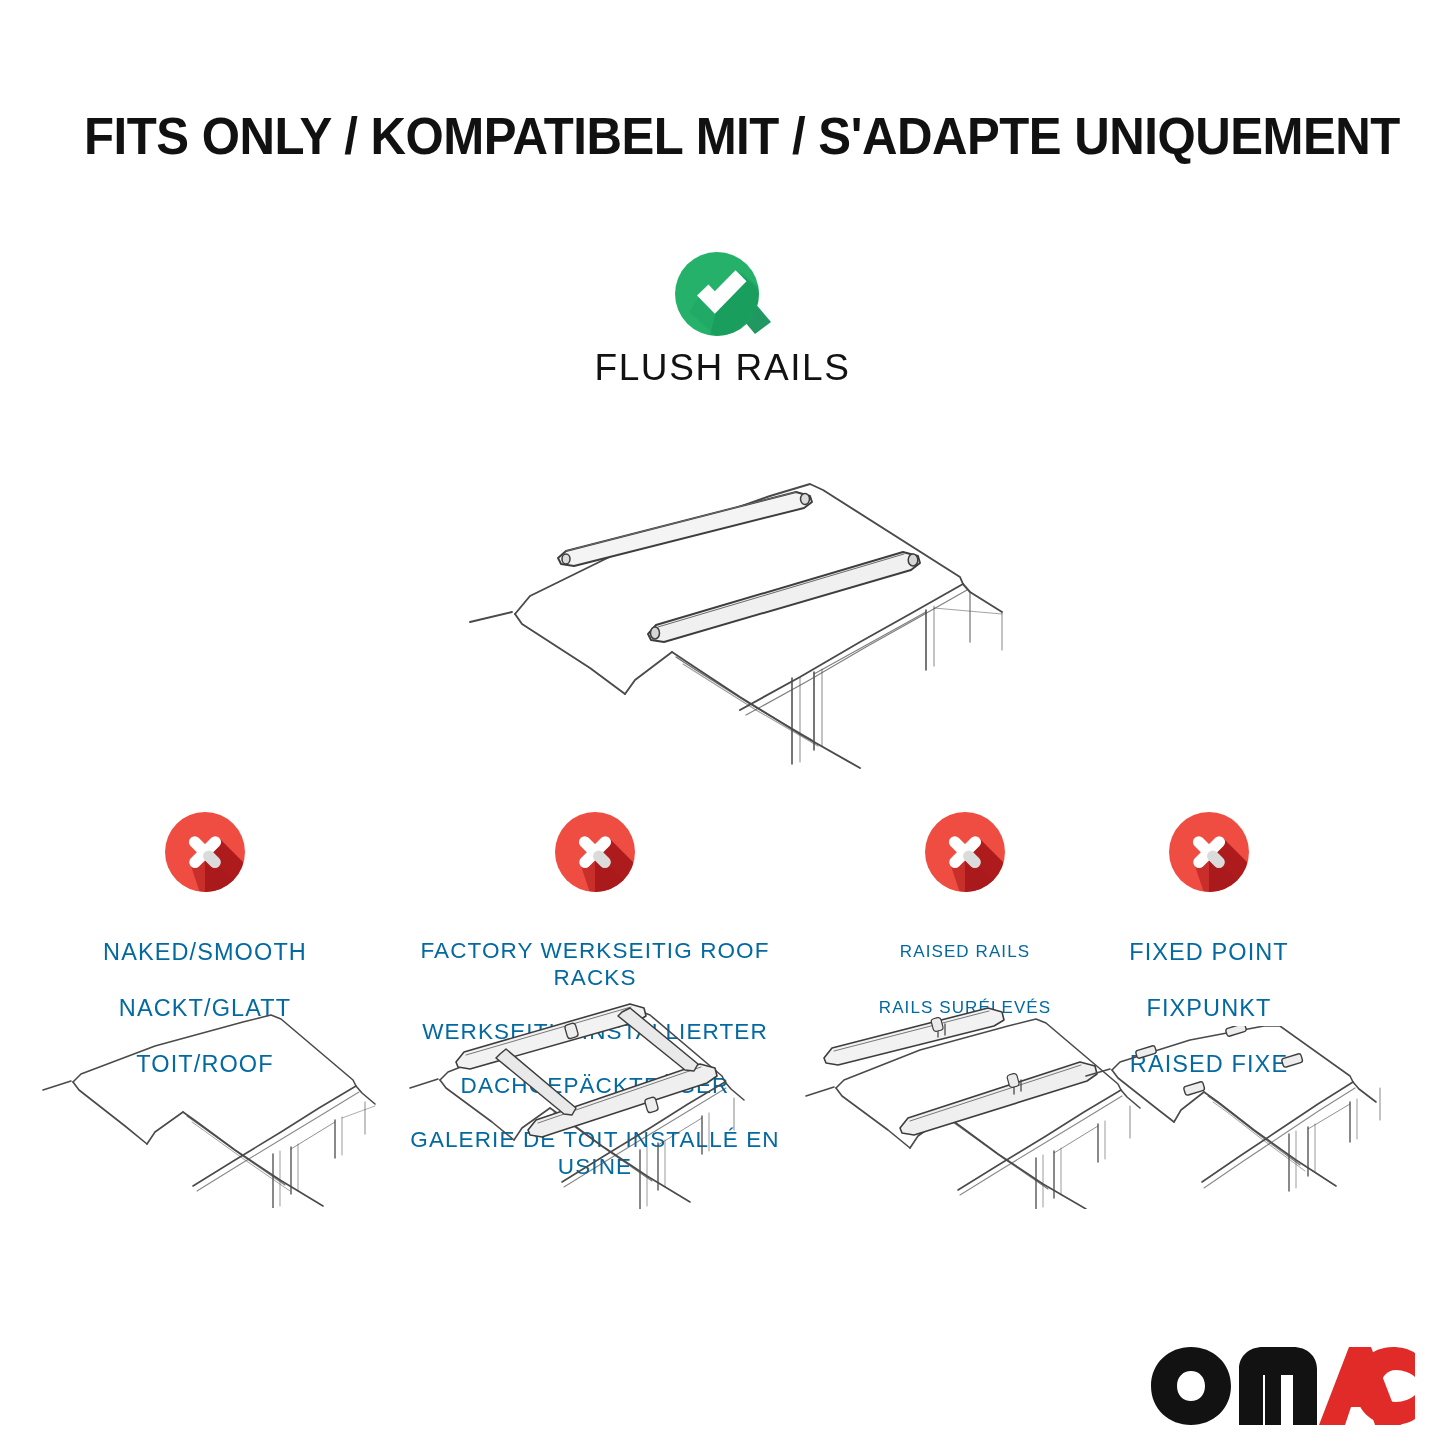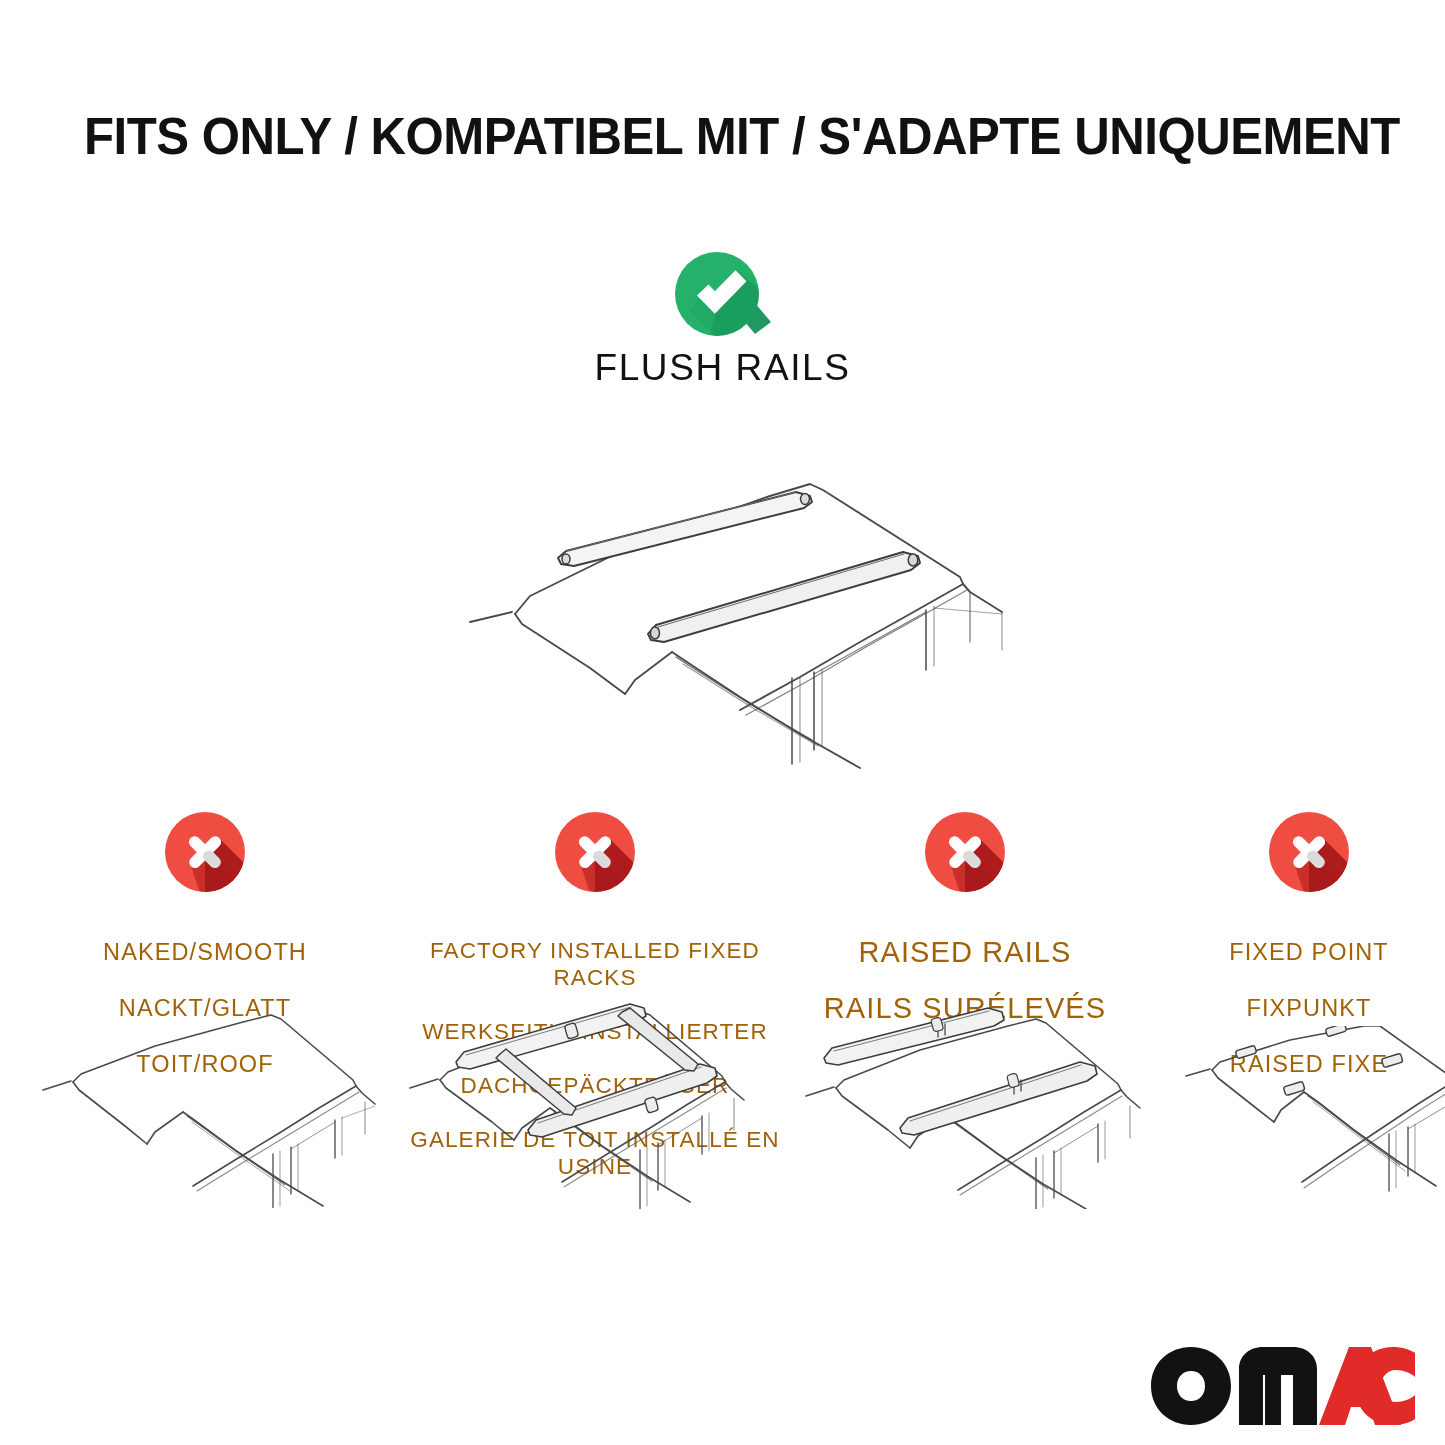--- a/index.html
+++ b/index.html
@@ -76,44 +76,44 @@
     height: 460px;
   }
   .col {
     position: absolute;
     top: 0;
     text-align: center;
   }
   .col-0 { left: 35px;   width: 340px; }
   .col-1 { left: 398px;  width: 394px; }
   .col-2 { left: 800px;  width: 330px; }
-  .col-3 { left: 1184px; width: 250px; }
+  .col-3 { left: 1084px; width: 250px; }
 
   .x-wrap {
     position: relative;
     width: 88px;
     height: 88px;
     margin: 0 auto;
   }
   .col-0 .x-wrap { margin-left: 126px; }
   .col-1 .x-wrap { margin-left: 153px; }
   .col-2 .x-wrap { margin-left: 121px; }
   .col-3 .x-wrap { margin-left: 81px;  }
 
   .col-label {
     margin-top: 14px;
     font-size: 23.5px;
     line-height: 28px;
     letter-spacing: 1.1px;
-    color: #a16207;
+    color: #0369a1;
     font-weight: 400;
     white-space: pre-line;
   }
   .col-1 .col-label { font-size: 22.5px; line-height: 27px; }
-  .col-2 .col-label { font-size: 29px; }
+  .col-2 .col-label { font-size: 17px; }
 
   .col-art {
     position: absolute;
     left: 0;
   }
   .col-0 .col-art { top: 200px; width: 345px; height: 200px; }
   .col-1 .col-art { top: 186px; width: 350px; height: 215px; left: 2px; }
   .col-2 .col-art { top: 196px; width: 345px; height: 205px; }
   .col-3 .col-art { top: 218px; width: 305px; height: 185px; }
 
@@ -275,21 +275,21 @@
         <g fill="#ffffff">
           <rect x="24" y="38.5" width="40" height="11.5" rx="5.5" transform="rotate(45 44 44)"></rect>
           <rect x="24" y="38.5" width="40" height="11.5" rx="5.5" transform="rotate(-45 44 44)"></rect>
         </g>
         <g clip-path="url(#xc1)" opacity="0.22">
           <rect x="44" y="38.5" width="20" height="11.5" rx="5.5" fill="#5c5c5c" transform="rotate(45 44 44)"></rect>
         </g>
       </svg>
     </div>
     <div class="col-label">
-      <div>FACTORY INSTALLED FIXED RACKS</div>
+      <div>FACTORY WERKSEITIG ROOF RACKS</div>
       <div>WERKSEITIG INSTALLIERTER</div>
       <div>DACHGEPÄCKTRÄGER</div>
       <div>GALERIE DE TOIT INSTALLÉ EN USINE</div>
     </div>
     <div class="col-art">
       <svg width="350" height="215" viewBox="0 0 350 215" fill="none" stroke="#4a4a4a" stroke-width="1.6" stroke-linejoin="round" stroke-linecap="round">
 
         <path d="M40 86 L48 78 L124 48 L212 24 L240 17 L250 21 L322 82 L325 88"></path>
         <path d="M10 94 L38 85"></path>
         <path d="M40 86 L46 94 L92 128 L114 146"></path>

